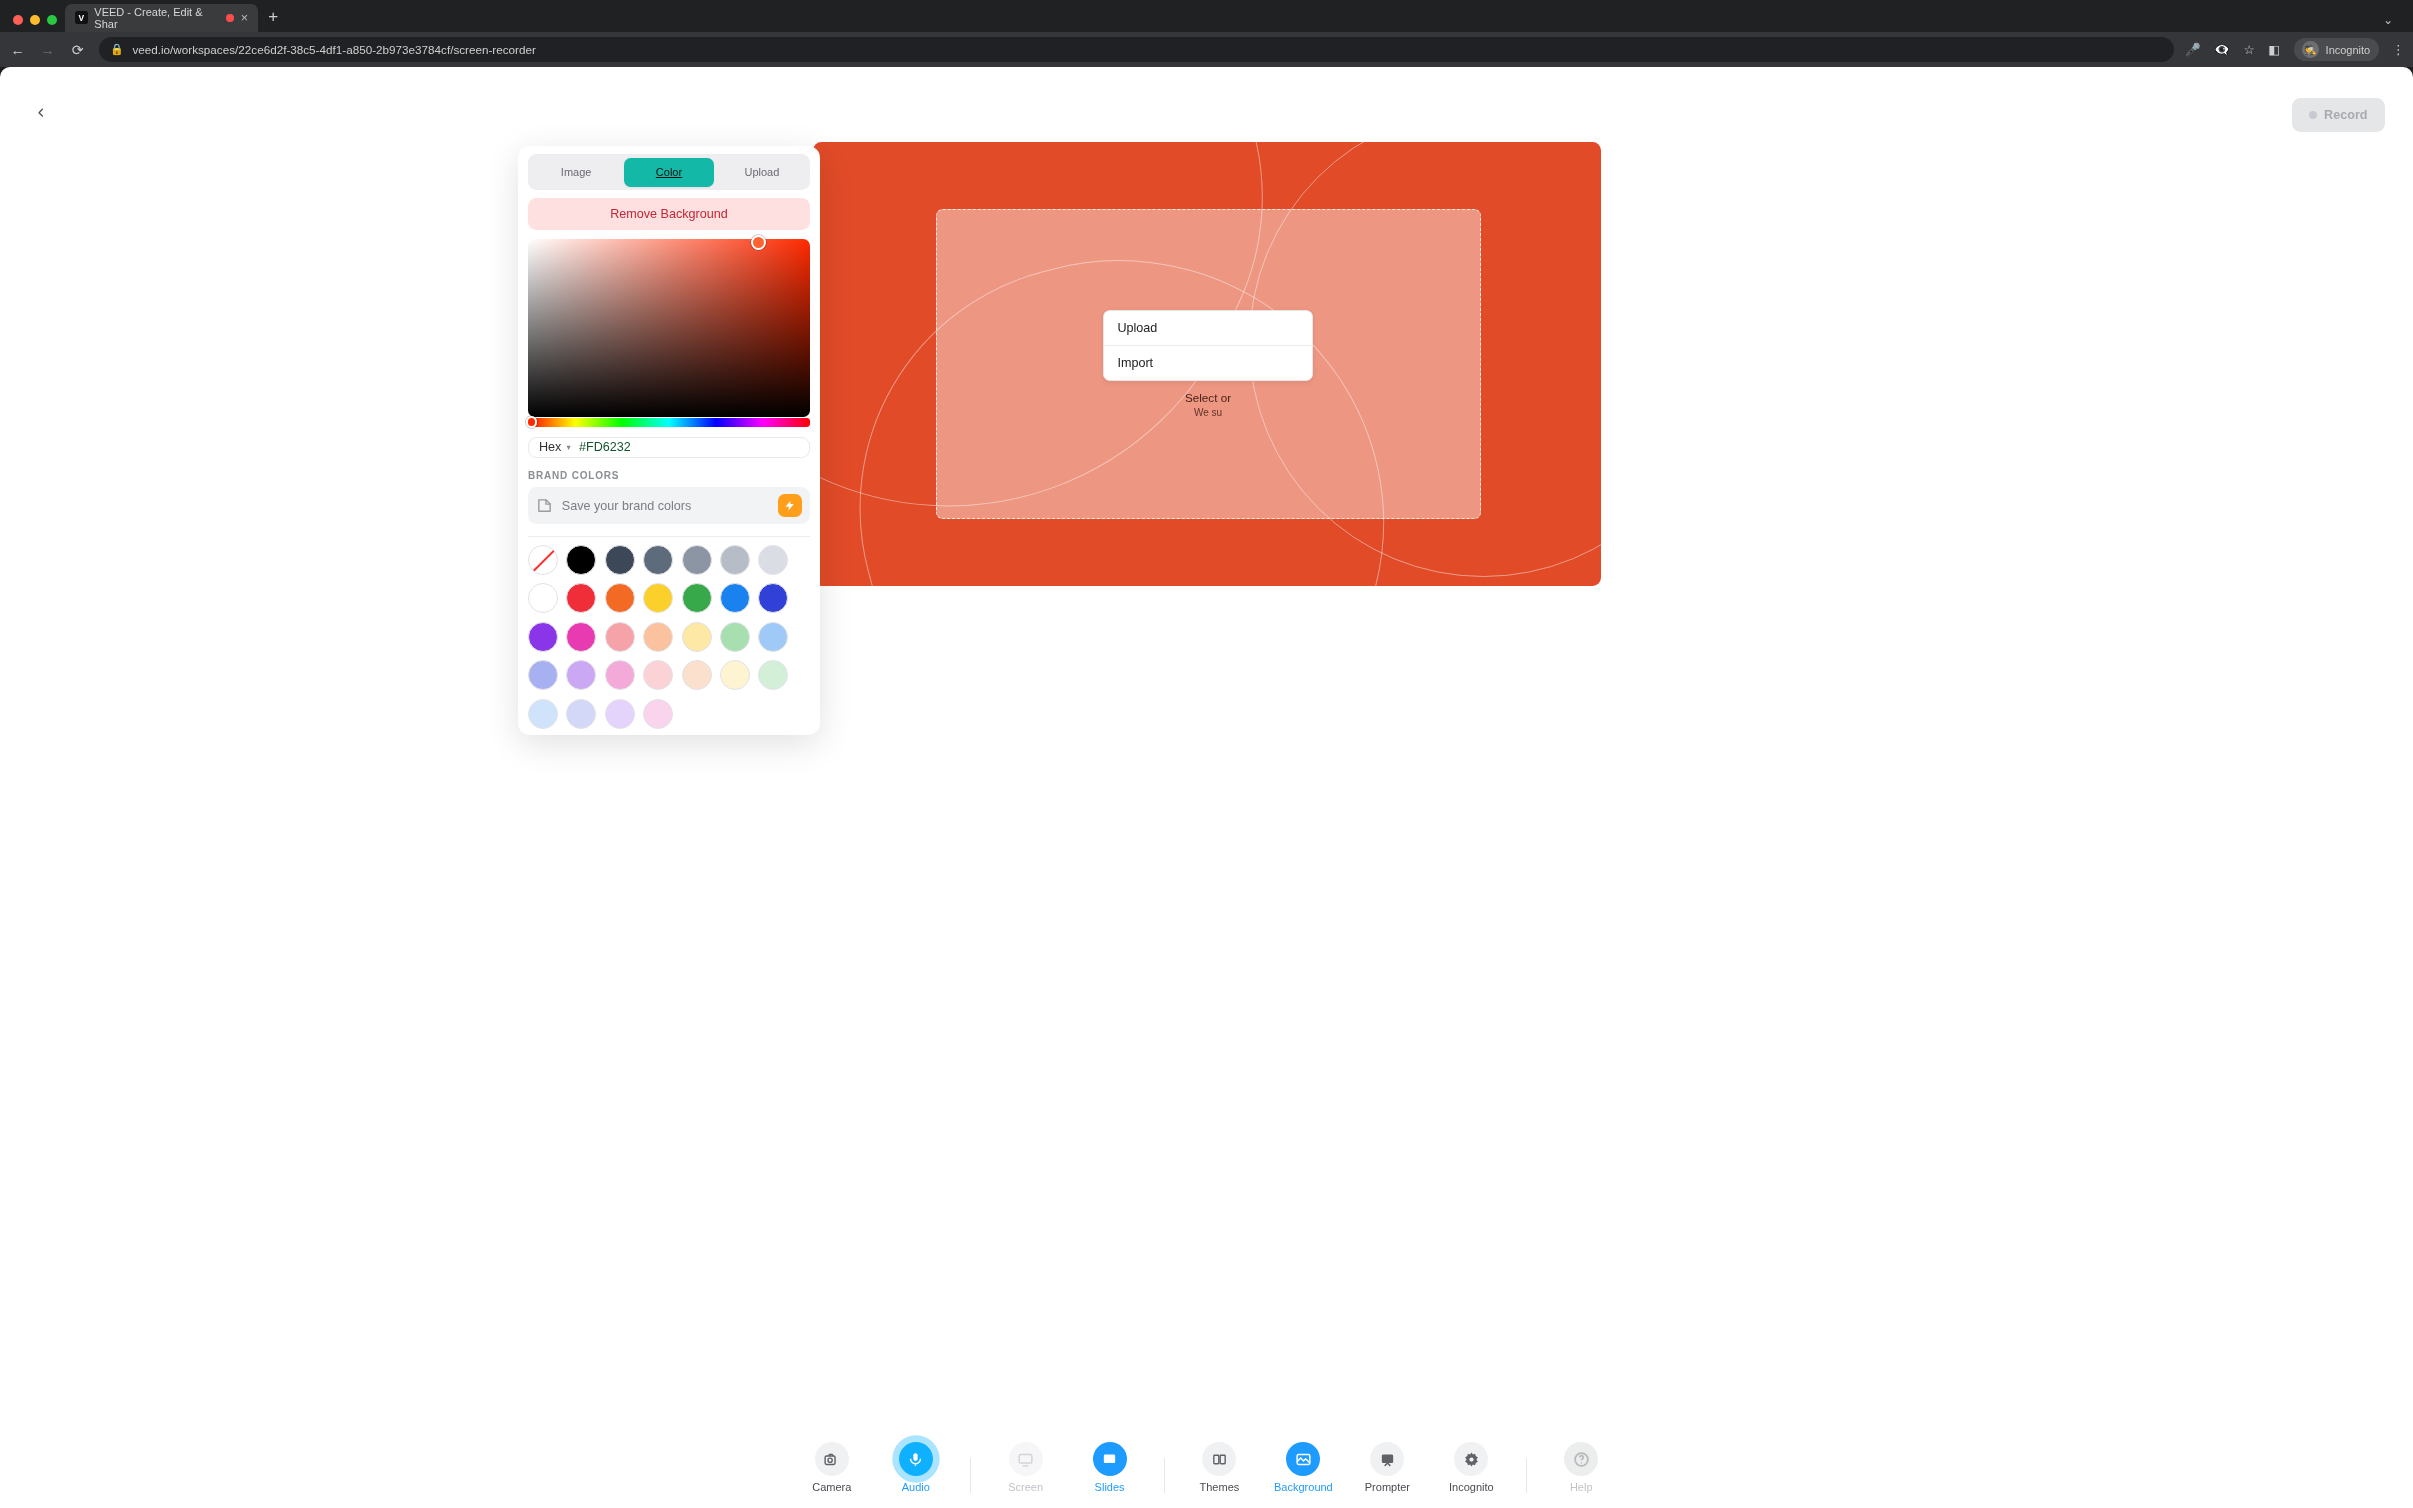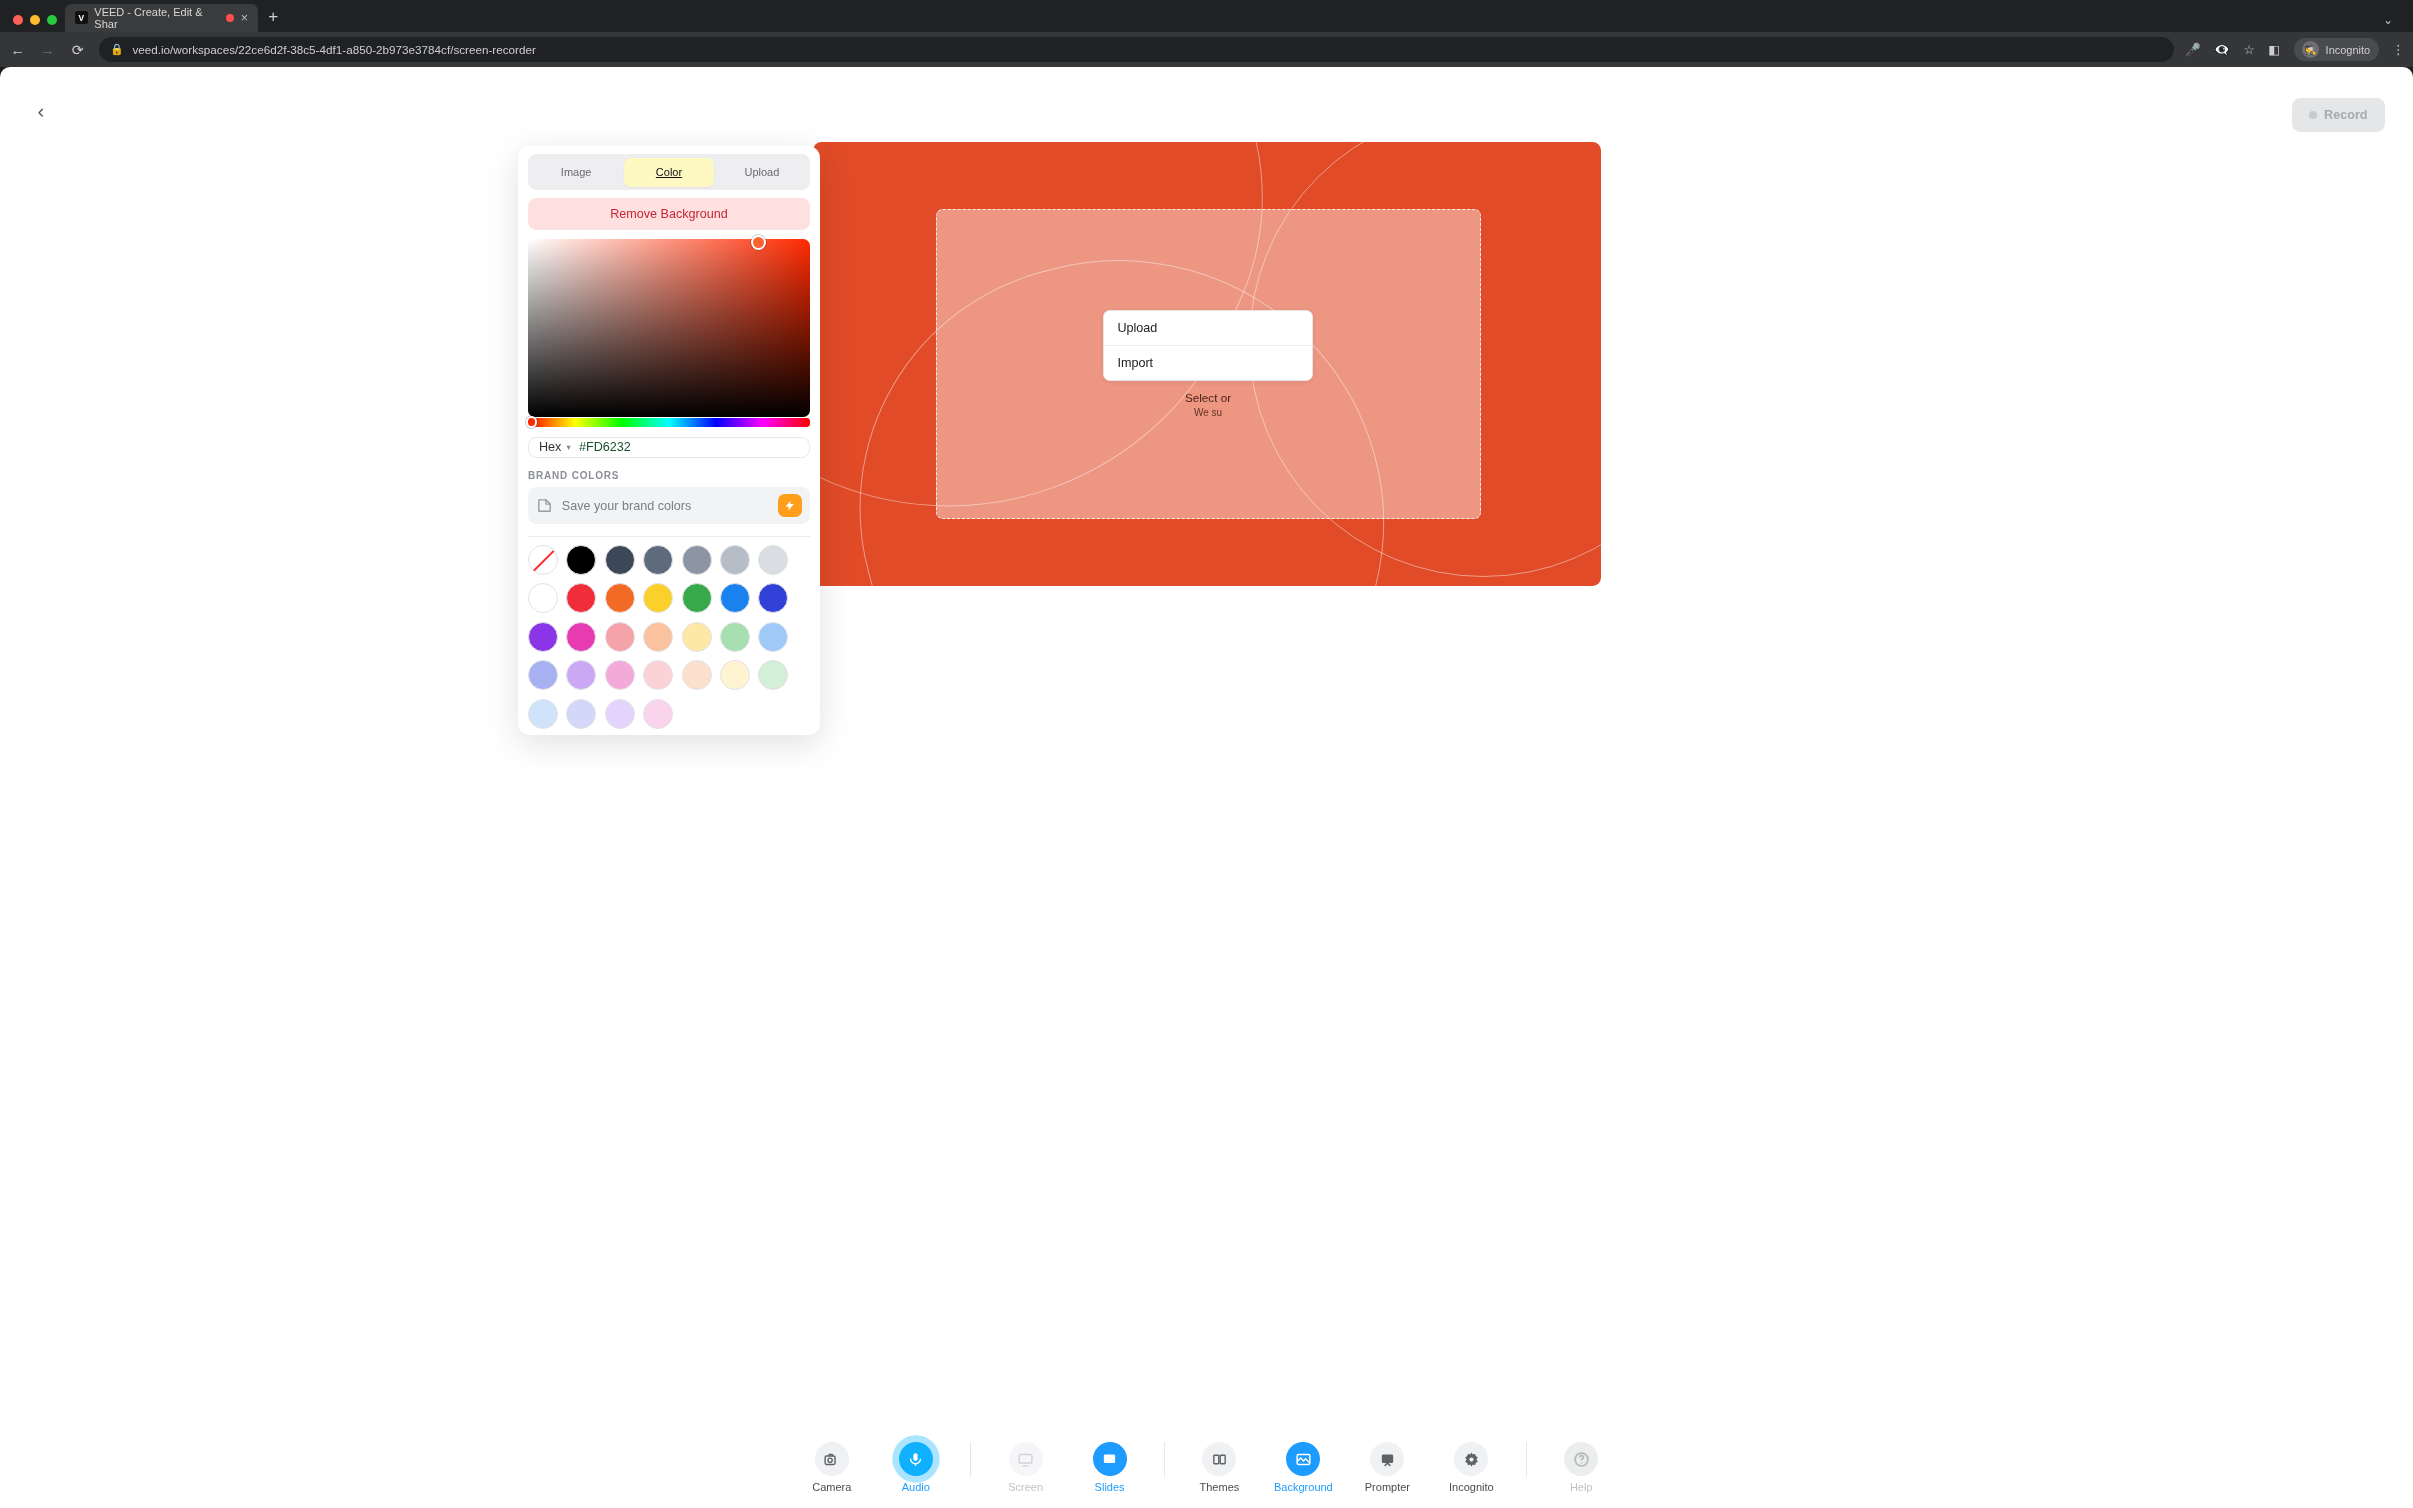--- a/index.html
+++ b/index.html
@@ -46,21 +46,21 @@
 .dz-card { background:#fff; border:0.8px solid #e5e5e8; border-radius:6.7px; overflow:hidden; width:210px; box-shadow:0 1.7px 5px rgba(0,0,0,.06); }
 .dz-row { padding:10px 13.4px; font-size:12.6px; color:#222; }
 .dz-row + .dz-row { border-top:0.8px solid #ececef; }
 .dz-hints { text-align:center; color:#4a2318; font-size:11.7px; }
 .dz-hints .sub { font-size:10px; opacity:.85; margin-top:3.4px; }
 
 
 .popover { position:absolute; left:518px; top:79px; width:302px; background:#fff; border-radius:11.7px; box-shadow:0 8.4px 34px rgba(0,0,0,.12); padding:8.4px 10px 6.7px; z-index:50; }
 .seg { background:#eeeef1; border-radius:8.4px; display:flex; padding:3.4px; gap:3.4px; }
 .seg-item { flex:1; text-align:center; padding:8.4px 0; font-size:11px; color:#6a6b70; border-radius:6.7px; }
-.seg-item.active { background:#fef9c3; color:#111; box-shadow:0 0.8px 1.7px rgba(0,0,0,.06); font-weight:500;text-decoration:underline; }
+.seg-item.active { background:#14b8a6; color:#111; box-shadow:0 0.8px 1.7px rgba(0,0,0,.06); font-weight:500;text-decoration:underline; }
 
 .remove-bg { margin-top:8.4px; background:#ffe0e0; color:#c52534; text-align:center; padding:9px; border-radius:8.4px; font-size:12.6px; font-weight:500; position:relative; }
 
 .sv-box { margin-top:8.4px; height:178px; border-radius:6.7px; position:relative; background:linear-gradient(to bottom, rgba(0,0,0,0), #000), linear-gradient(to right, #fff, #ff2a00); }
 .sv-thumb { position:absolute; width:15px; height:15px; border:2.5px solid #fff; border-radius:50%; background:#fd6232; box-shadow:0 0 0 0.8px rgba(0,0,0,.25); right:44px; top:-3.4px; }
 
 .hue-bar { height:8.4px; margin-top:1.7px; border-radius:3.4px; background:linear-gradient(to right,#ff0000,#ffff00,#00ff00,#00ffff,#0000ff,#ff00ff,#ff0000); position:relative; }
 .hue-thumb { position:absolute; left:-2.5px; top:-2.5px; width:11.7px; height:11.7px; border:2.5px solid #fff; border-radius:50%; background:#ff2a00; box-shadow:0 0 0 0.8px rgba(0,0,0,.25); }
 
 .hex-row { margin-top:10px; border:0.8px solid #e8e8ec; border-radius:8.4px; height:21px; display:flex; align-items:center; padding:0 10px; font-size:12.6px; gap:8.4px; }
@@ -75,21 +75,21 @@
 
 .divider { height:0.8px; background:#ececef; margin:11.7px 0 8.4px; }
 
 .swatch-grid { display:flex; flex-wrap:wrap; gap:8.4px; }
 .swatch { width:30px; height:30px; border-radius:50%; border:0.8px solid #e2e2e6; }
 .swatch.none { background:#fff; position:relative; overflow:hidden; }
 .swatch.none::after { content:""; position:absolute; left:-3.4px; top:13.4px; width:37px; height:1.7px; background:#ff2d2d; transform:rotate(-45deg); }
 
 
 .toolbar { position:absolute; left:0; right:0; bottom:15px; display:flex; justify-content:center; }
-.toolbar-inner { display:flex; align-items:flex-start; gap:25px; background:transparent; }
+.toolbar-inner { display:flex; align-items:flex-end; gap:25px; background:transparent; }
 .tool { display:flex; flex-direction:column; align-items:center; gap:5px; font-size:11px; color:#4a4c52; width:59px; }
 .tool.dim { color:#c2c3c8; }
 .tool.audio-on .circle { background:#0fb1ff; box-shadow:0 0 0 6.7px rgba(15,177,255,.35); color:#fff; }
 .tool.bg-on .circle { background:#1e9bff; color:#fff; }
 .tool.slides-on .circle { background:#1e9bff; color:#fff; }
 .tool .circle { width:34px; height:34px; border-radius:50%; background:#f0f1f3; display:flex; align-items:center; justify-content:center; color:#606268; }
 .tool.slides-on, .tool.audio-on, .tool.bg-on { color:#1e9bff; font-weight:500; }
 .vsep { width:0.8px; height:35px; background:#e6e7ea; }
 
 svg { display:block; }

